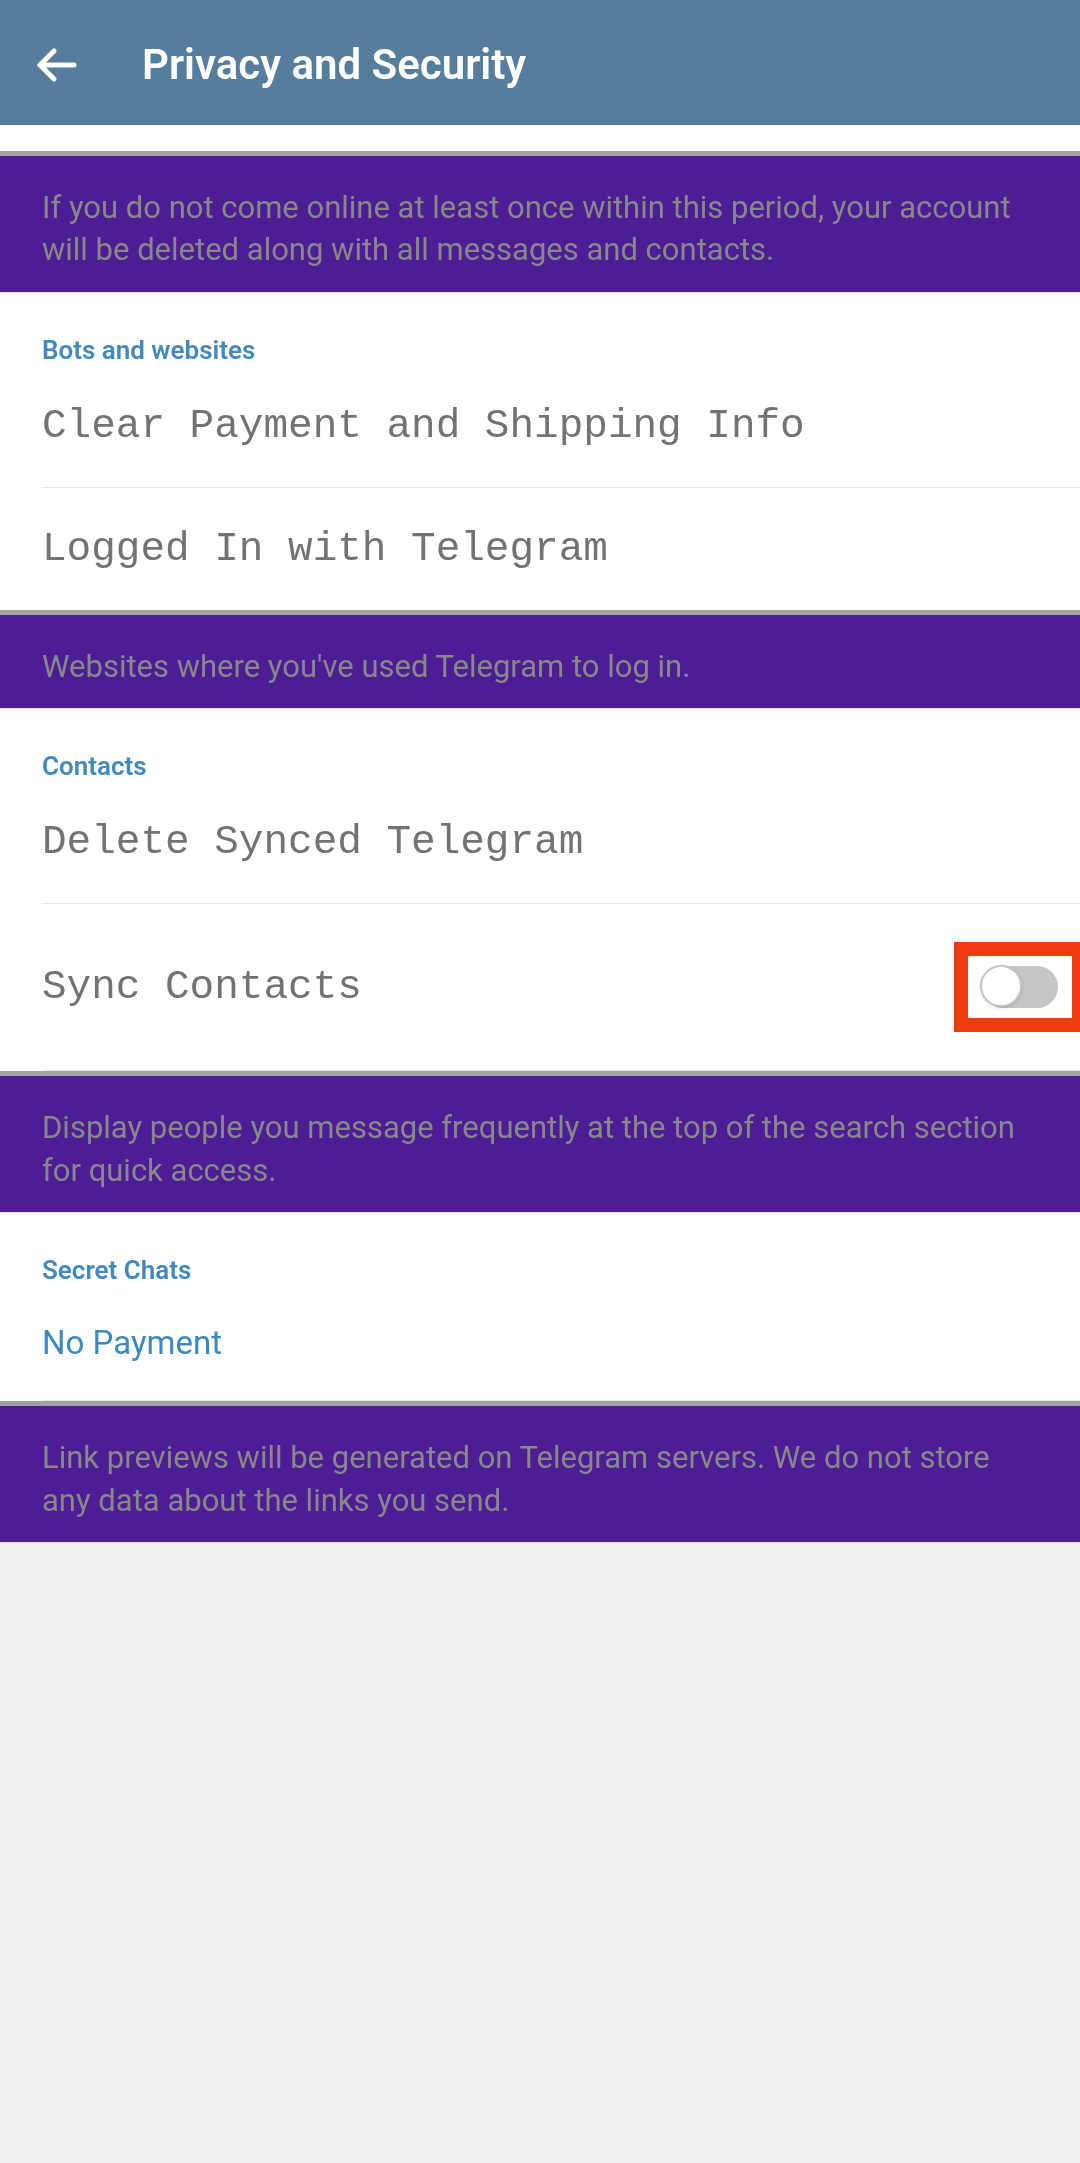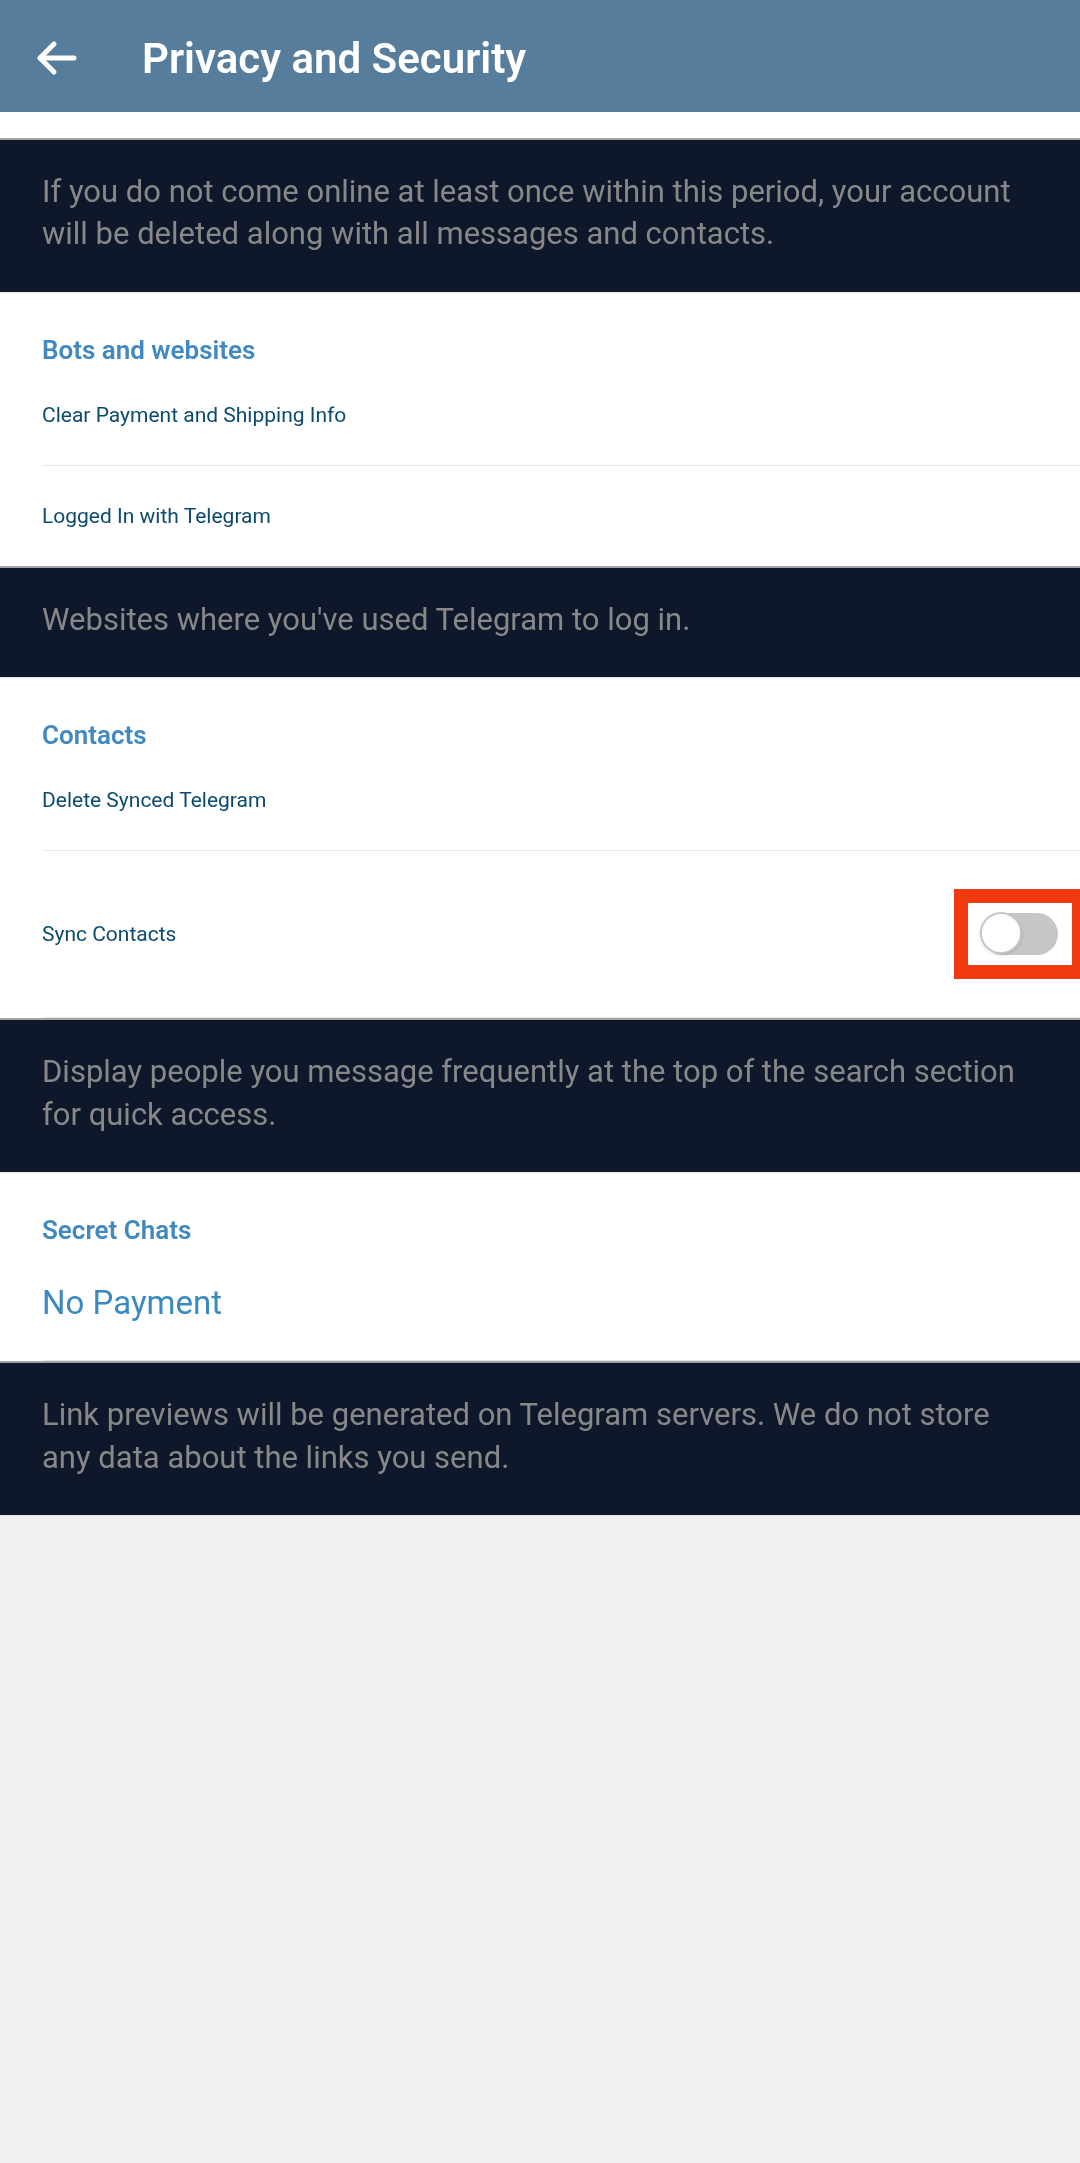--- a/index.html
+++ b/index.html
@@ -7,44 +7,44 @@
       padding: 0;
       box-sizing: border-box;
     }
     body {
       font-family: -apple-system, BlinkMacSystemFont, 'Segoe UI', Roboto, Helvetica, Arial, sans-serif;
       background: #f0f0f0;
       width: 1080px;
     }
     .header {
       background: #567d9c;
-      height: 112px;
+      height: 125px;
       display: flex;
       align-items: center;
       padding: 4px 32px 0 32px;
     }
     .back-arrow {
       color: white;
       margin-right: 62px;
       display: flex;
       align-items: center;
     }
     .header-title {
       color: white;
       font-size: 42px;
       font-weight: 600;
     }
     .white-strip {
       background: white;
       height: 26px;
     }
     .info-section {
-      background: #0f172a;
-      padding: 31px 42px 36px 42px;
-      border-top: 2px solid #a3a3a3;
+      background: #4c1d95;
+      padding: 31px 42px 20px 42px;
+      border-top: 5px solid #a3a3a3;
       border-bottom: 1px solid #e6e6e6;
     }
     .info-text {
       color: #888888;
       font-size: 31px;
       line-height: 1.37;
     }
     .section {
       background: white;
     }
@@ -57,22 +57,23 @@
       font-weight: 600;
     }
     .list-item {
       padding: 38px 42px;
       display: flex;
       align-items: center;
       justify-content: space-between;
       min-height: 100px;
     }
     .list-item-label {
-      color: #0c4a6e;
-      font-size: 21px;
+      color: #737373;
+      font-size: 41px;
+      font-family: Liberation Mono, monospace;
     }
     .list-item-value {
       color: #3a8ac1;
       font-size: 33px;
     }
     .divider {
       height: 1px;
       background: #e8e8e8;
       margin-left: 42px;
     }

